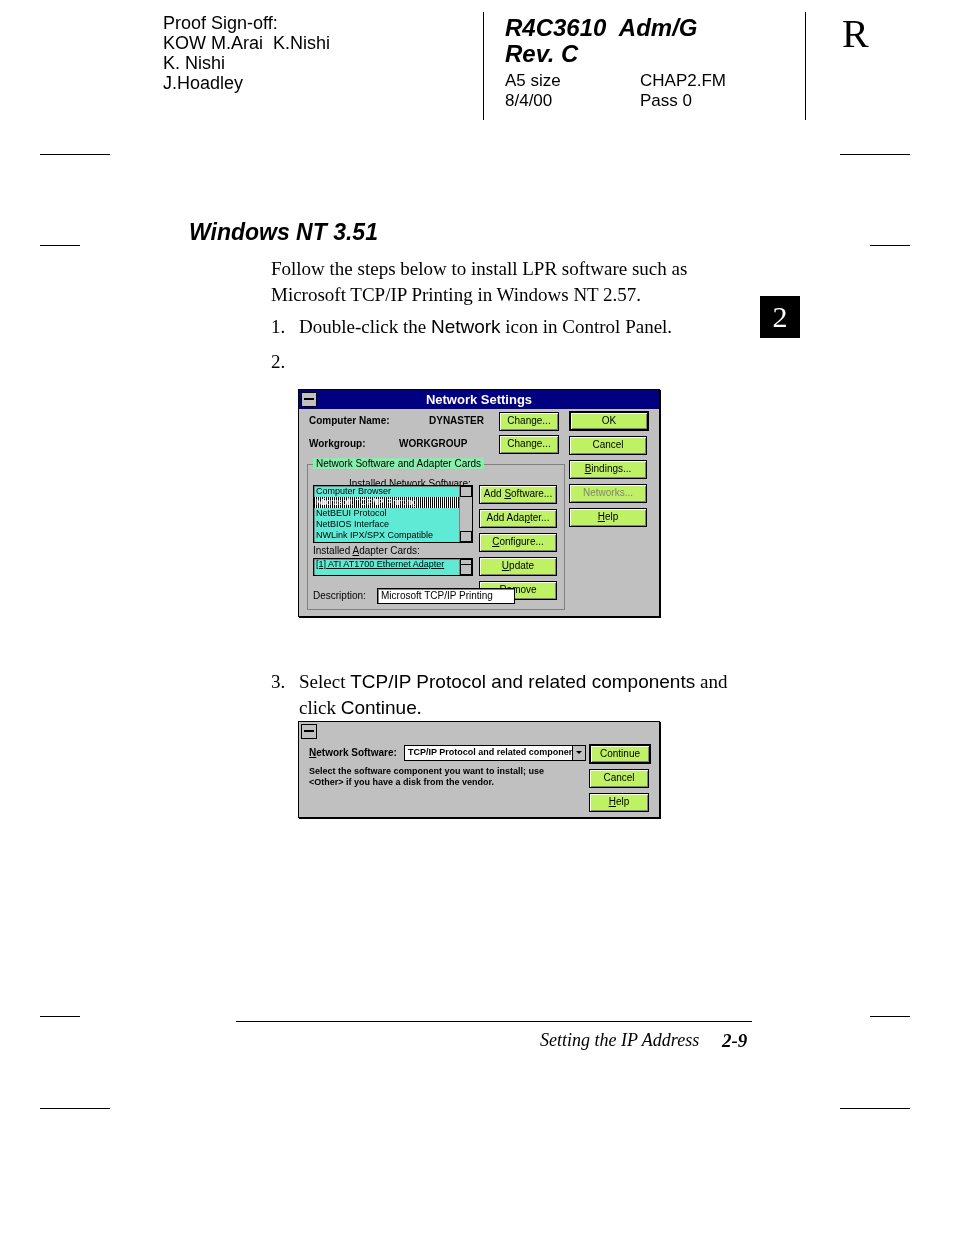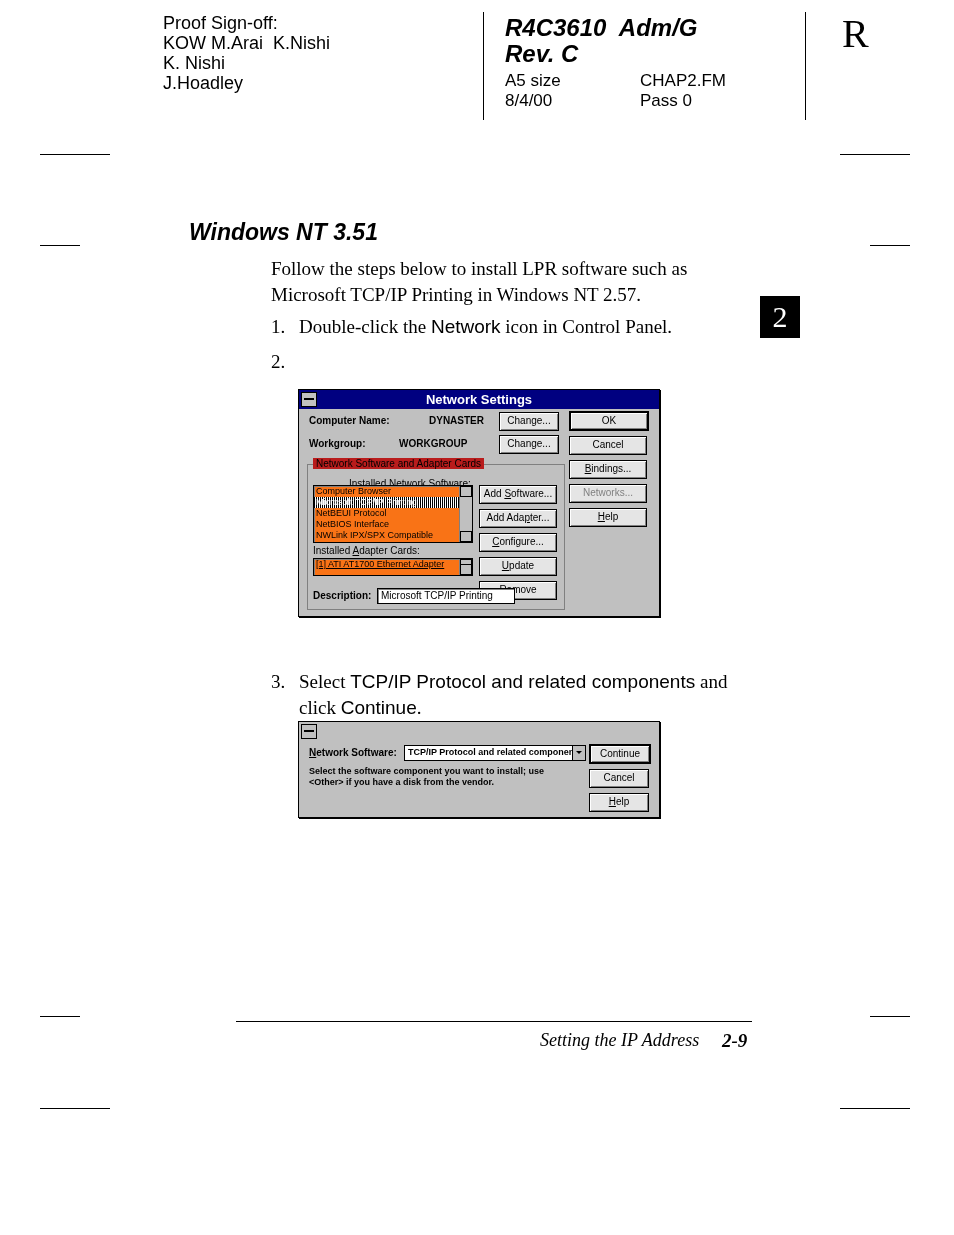--- a/index.html
+++ b/index.html
@@ -15,36 +15,36 @@
   .body{font:19px/26px 'Book Antiqua','Palatino Linotype',Palatino,serif;}
   .uiword{font-family:'Trebuchet MS',Arial,sans-serif;}
   .tab{position:absolute;background:#000;color:#fff;text-align:center;font:30px/42px 'Times New Roman',serif;}
   .footer-rule{position:absolute;height:0;border-top:1px solid #000;}
   .footer{font:italic 18px 'Book Antiqua',Palatino,serif;}
   .pnum{font:bold italic 19px 'Book Antiqua',Palatino,serif;}
   .dlg{position:absolute;background:#c0c0c0;border:1px solid #000;box-shadow:1px 1px 0 #000;font:10px Tahoma,'MS Sans Serif',Arial,sans-serif;}
   .dlg .title{background:#000080;color:#fff;font-weight:bold;text-align:center;padding:2px 0;font-size:13px;}
   .dlg .sysbox{position:absolute;left:2px;top:2px;width:14px;height:13px;background:#c0c0c0;border:1px solid #000;}
   .dlg .sysbox:after{content:"";position:absolute;left:2px;right:2px;top:5px;height:2px;background:#000;}
-  .wbtn{display:block;width:76px;height:17px;margin-bottom:5px;background:#e5e5e5;border:1px solid #000;box-shadow:inset 1px 1px 0 #fff,inset -1px -1px 0 #808080;text-align:center;font:10px/16px Tahoma,'MS Sans Serif',Arial,sans-serif;}
+  .wbtn{display:block;width:76px;height:17px;margin-bottom:5px;background:#bef264;border:1px solid #000;box-shadow:inset 1px 1px 0 #fff,inset -1px -1px 0 #808080;text-align:center;font:10px/16px Tahoma,'MS Sans Serif',Arial,sans-serif;}
   .wbtn.def{border:2px solid #000;height:16px;}
   .wbtn.dis{color:#808080;}
   u.ac{text-decoration:underline;}
   .field{display:inline-block;background:#fff;border:1px solid #000;box-shadow:inset 1px 1px 0 #808080;height:14px;padding:0 3px;font:10px/13px Tahoma,Arial,sans-serif;vertical-align:middle;}
-  .listbox{background:#f97316;border:1px solid #000;box-shadow:inset 1px 1px 0 #808080;font:9px/11px Tahoma,'MS Sans Serif',Arial,sans-serif;color:#000;width:158px;height:56px;overflow:hidden;position:relative;}
+  .listbox{background:#5eead4;border:1px solid #000;box-shadow:inset 1px 1px 0 #808080;font:9px/11px Tahoma,'MS Sans Serif',Arial,sans-serif;color:#000;width:158px;height:56px;overflow:hidden;position:relative;}
   .listbox .li{padding:0 2px;}
   .listbox .li.hatch{background:repeating-linear-gradient(90deg,#000 0 1px,#fff 1px 2px);color:#fff;}
   .scroll{position:absolute;right:0;top:0;bottom:0;width:12px;background:#c0c0c0;border-left:1px solid #808080;}
   .scroll:before,.scroll:after{content:"";position:absolute;left:0;right:0;height:11px;background:#c0c0c0;border:1px solid #000;box-sizing:border-box;}
   .scroll:before{top:0;}
   .scroll:after{bottom:0;}
   .lbl{font:bold 10px Tahoma,'MS Sans Serif',Arial,sans-serif;}
   .lbl2{font:10px Tahoma,'MS Sans Serif',Arial,sans-serif;}
   .groupbox{position:absolute;border:1px solid #808080;}
-  .grouplabel{position:absolute;background:#b91c1c;padding:0 3px;font:10px Tahoma,Arial,sans-serif;}
+  .grouplabel{position:absolute;background:#86efac;padding:0 3px;font:10px Tahoma,Arial,sans-serif;}
   .combo{display:inline-block;background:#fff;border:1px solid #000;height:14px;font:bold 9px/13px Tahoma,Arial,sans-serif;position:relative;}
   .combo .arr{position:absolute;right:0;top:0;bottom:0;width:12px;background:#c0c0c0;border-left:1px solid #000;}
   .combo .arr:after{content:"";position:absolute;left:3px;top:5px;border:3px solid transparent;border-top-color:#000;}
 </style>
 </head>
 <body>
 <div id="page">
 
 <div class="txt proof" style="left:163px;top:12px;">Proof Sign-off:</div>
 <div class="txt proof" style="left:163px;top:32px;">KOW M.Arai  K.Nishi</div>
@@ -124,21 +124,21 @@
     <div class="wbtn"><u class="ac">U</u>pdate</div>
     <div class="wbtn"><u class="ac">R</u>emove</div>
   </div>
 
   <div style="position:absolute;left:14px;top:155px;" class="lbl2">Installed <u>A</u>dapter Cards:</div>
   <div class="listbox" style="position:absolute;left:14px;top:168px;width:158px;height:16px;text-decoration:underline;">
     <div class="li">[1] ATI AT1700 Ethernet Adapter</div>
     <div class="scroll"></div>
   </div>
 
-  <div style="position:absolute;left:14px;top:200px;font-weight:bold;" class="lbl2">Description:</div>
+  <div style="position:absolute;left:14px;top:200px;" class="lbl2">Description:</div>
   <div class="field" style="position:absolute;left:78px;top:198px;width:130px;">Microsoft TCP/IP Printing</div>
 </div>
 
 <div class="txt body" style="left:271px;top:669px;">3.</div>
 <div class="txt body" style="left:299px;top:669px;white-space:normal;width:460px;">
   <span>Select </span><span class="uiword">TCP/IP Protocol and related components</span><span> and click </span><span class="uiword">Continue</span><span>.</span>
 </div>
 
 <div class="dlg" style="left:298px;top:721px;width:360px;height:95px;">
   <div class="sysbox"></div>

